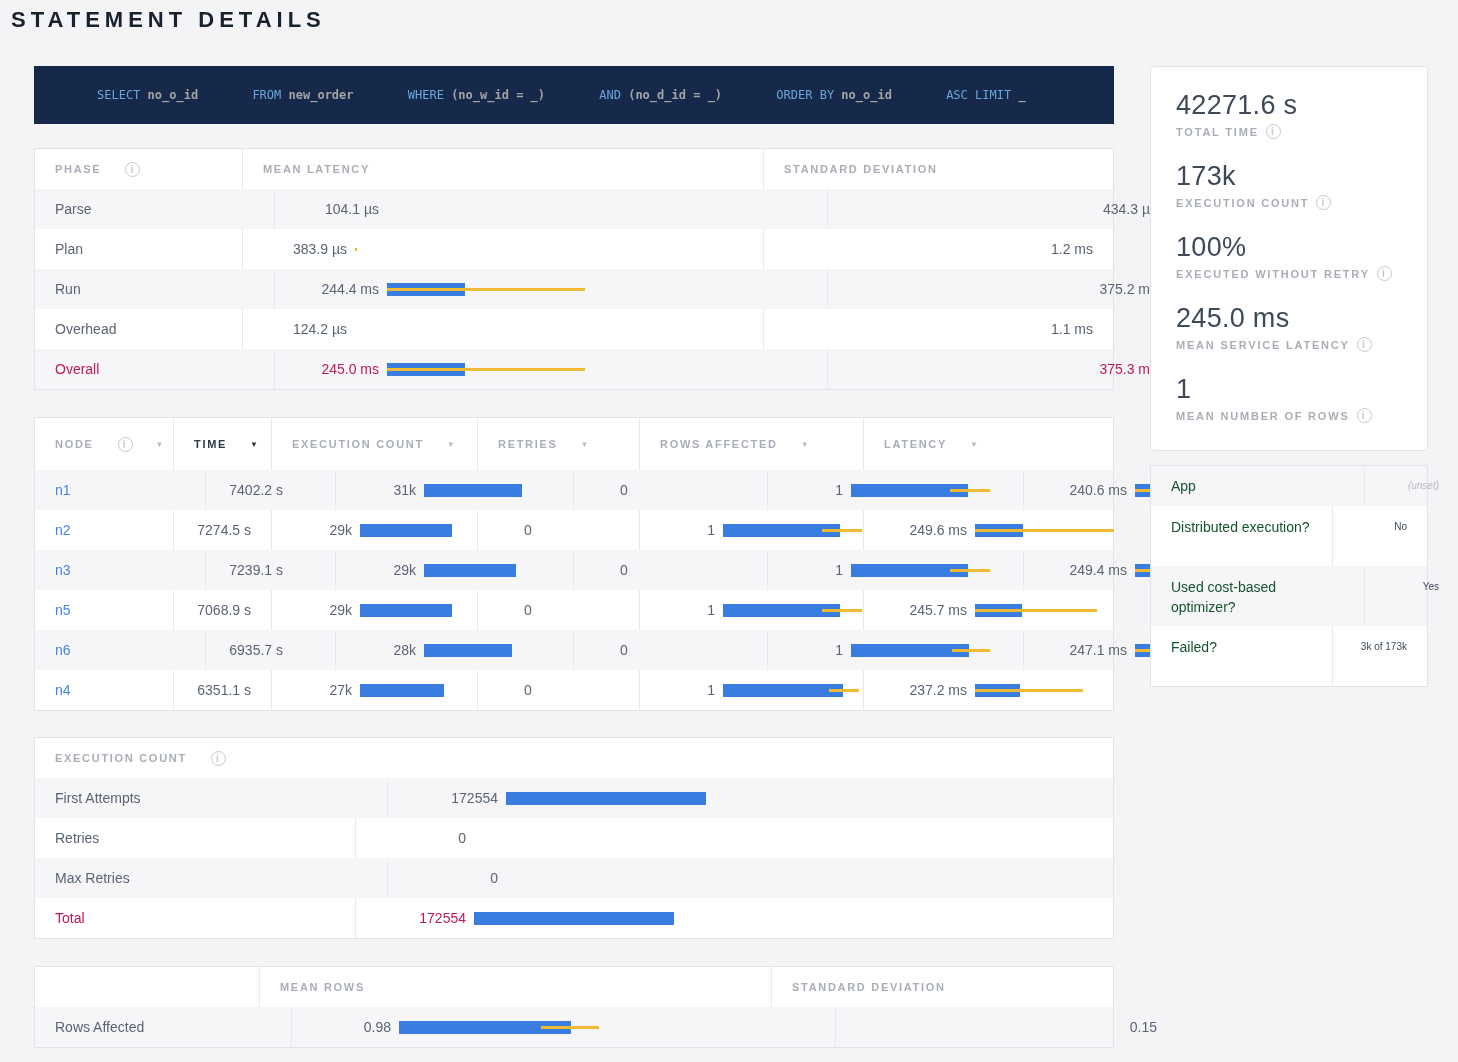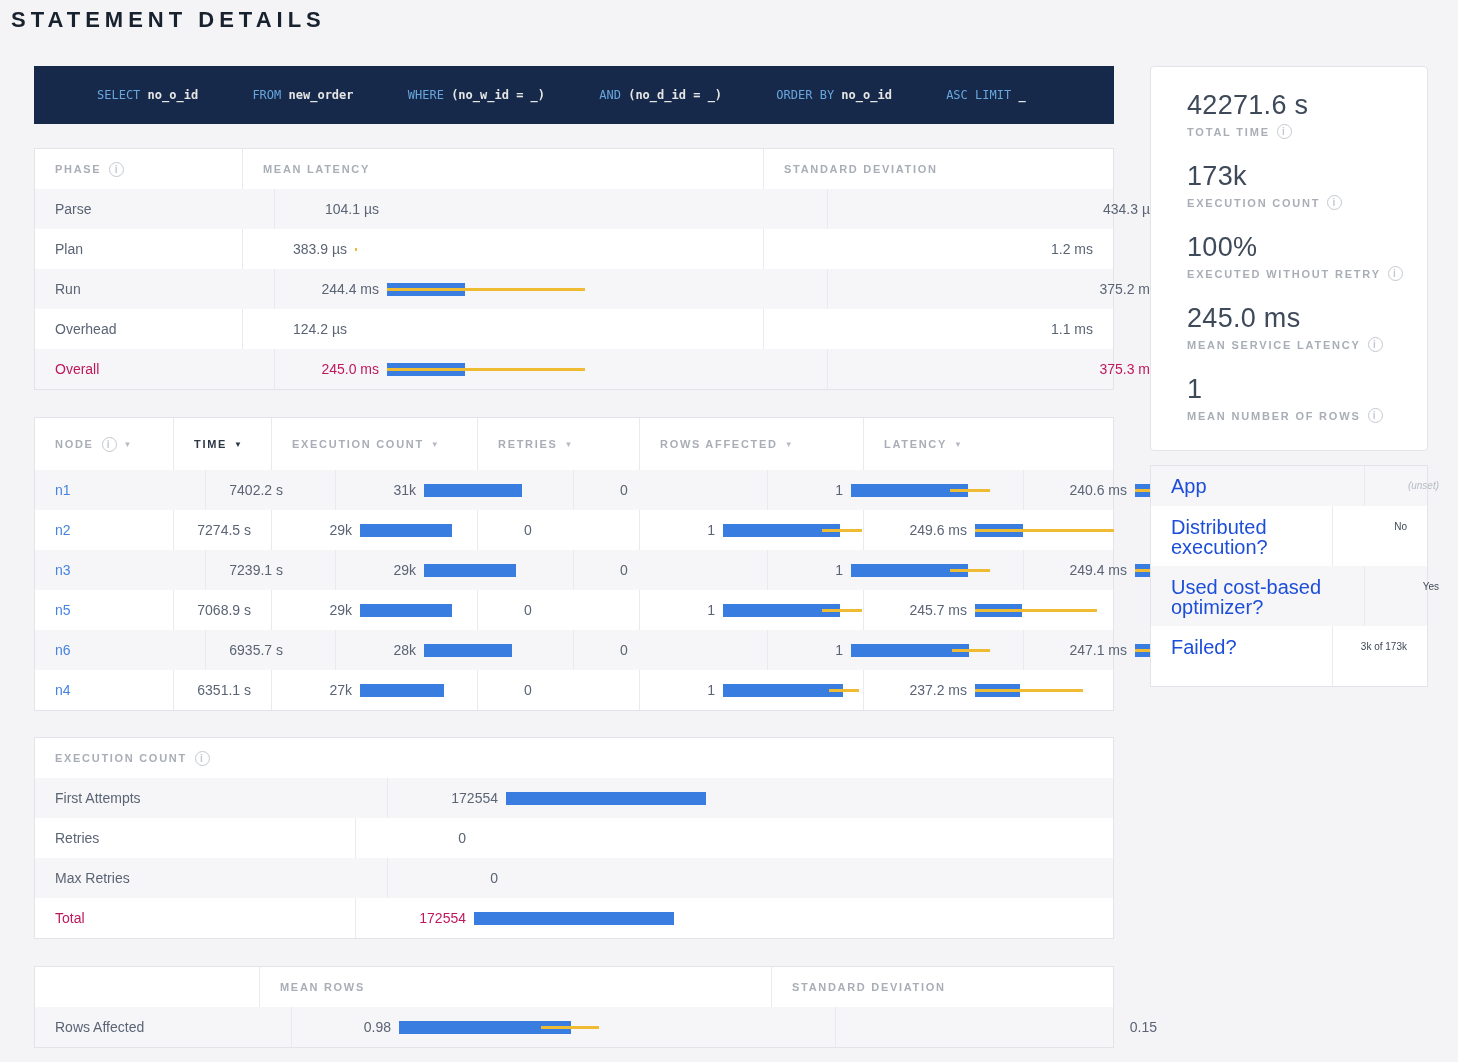--- a/index.html
+++ b/index.html
@@ -20,34 +20,35 @@
   .right-col { position:absolute; left:1150px; top:66px; width:278px; }
 
   
   .sql-box {
     height:58px; background:#17294a;
     display:flex; align-items:center;
     padding:0 16px; white-space:pre;
     font-family:"DejaVu Sans Mono", monospace; font-size:12px;
   }
   .sql-kw { color:#66a6dd;margin-left:47px; }
-  .sql-id { color:#e5e5e5; font-weight:700; }
+  .sql-id { color:#a3a3a3; font-weight:700; }
 
   
   .tbl { width:1080px; background:#fff; border:1px solid #e4e4e8; }
   .row { display:grid; }
   .row > div { display:flex; align-items:center; min-width:0; }
   .row > div + div { border-left:1px solid #eaeaee; }
   .row.alt { background:#f6f6f8;gap:32px; }
   .h40 { height:40px; }
   .h52 { height:52px; }
   .h60 { height:60px; }
   .th {
     font-size:11px; font-weight:700; letter-spacing:1.7px;
     color:#a9aeb6;
+    gap:16px;
   }
   .th.active { color:#2c3744; }
   .pl { padding-left:20px; }
   .lbl { font-size:14px; color:#5a6474; }
   .num { font-size:14px; color:#5a6474; }
   .right { justify-content:flex-end; padding-right:20px; }
   .bold-row .lbl, .bold-row .num { font-weight:400; color:#be185d; }
   .arrow { font-size:8px; margin-left:7px; color:#b6bbc3; }
   .th.active .arrow { color:#2c3744; }
   .info {
@@ -80,35 +81,35 @@
   .rows-grid { grid-template-columns:224px 512px 342px; }
   .rows-grid .val { width:79px; }
 
   .mt24 { margin-top:24px; }
   .mt27 { margin-top:27px; }
   .mt26 { margin-top:26px; }
 
   
   .stats-card {
     background:#fff; border:1px solid #e4e4e8; border-radius:4px;
-    padding:22px 24px 6px 36px;
+    padding:22px 24px 6px 25px;
   }
   .stat { margin-bottom:21px; }
   .stat-value { font-size:27px; color:#3e4959; letter-spacing:0.3px; line-height:32px; }
   .stat-label {
     display:flex; align-items:center; margin-top:3px;
     font-size:11px; font-weight:700; letter-spacing:1.8px; color:#a9aeb6;
   }
   .stat-label .info { margin-left:7px; }
 
   
   .details-card { margin-top:14px; background:#fff; border:1px solid #e4e4e8; }
   .details-card .row { grid-template-columns:181px 95px; }
   .details-card .row.alt { background:#f6f6f8; }
-  .d-label { padding:0 10px 0 20px; font-size:20px; color:#1d4ed8; line-height:20px; }
+  .d-label { padding:0 10px 0 20px; font-size:14px; color:#14532d; line-height:20px; }
   .d-value { justify-content:flex-end; text-align:right; padding-right:20px;
              font-size:10px; color:#3e4959; line-height:20px; }
   .d-top { align-items:flex-start !important; padding-top:11px; }
   .unset { font-style:italic; color:#b6bcc4; }
 </style>
 </head>
 <body>
 
 <h1 class="page-title">STATEMENT DETAILS</h1>
 

